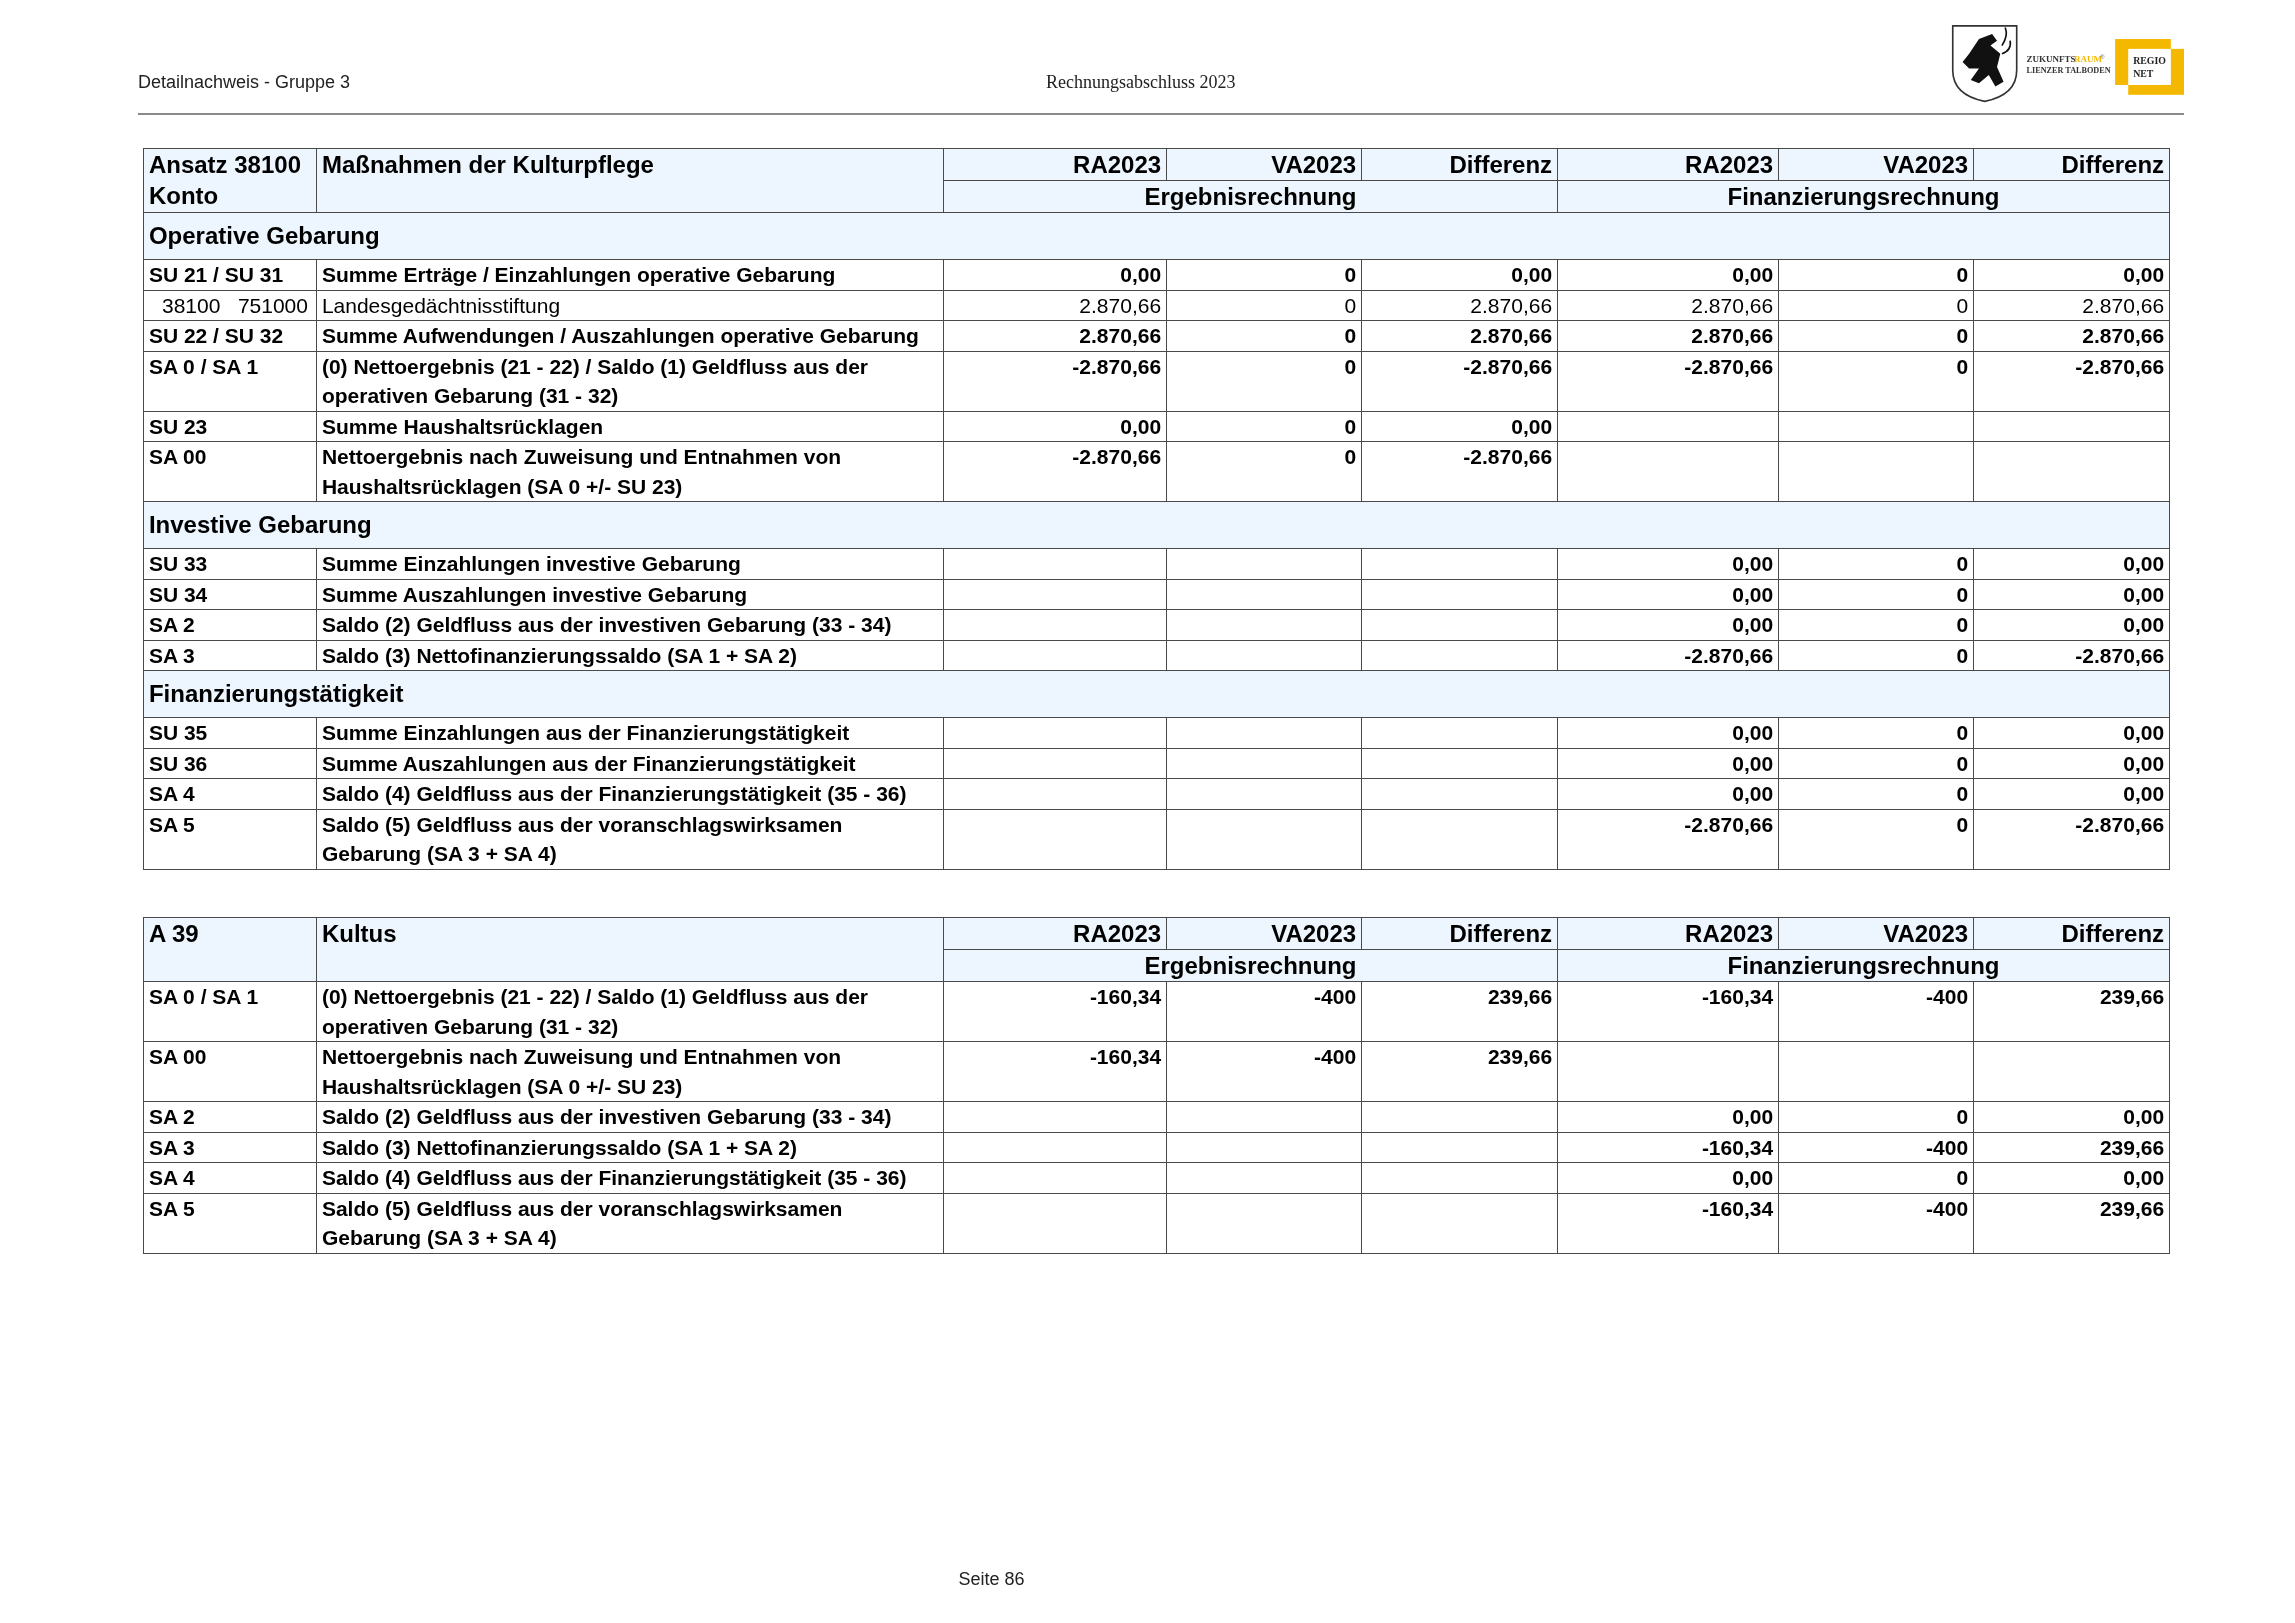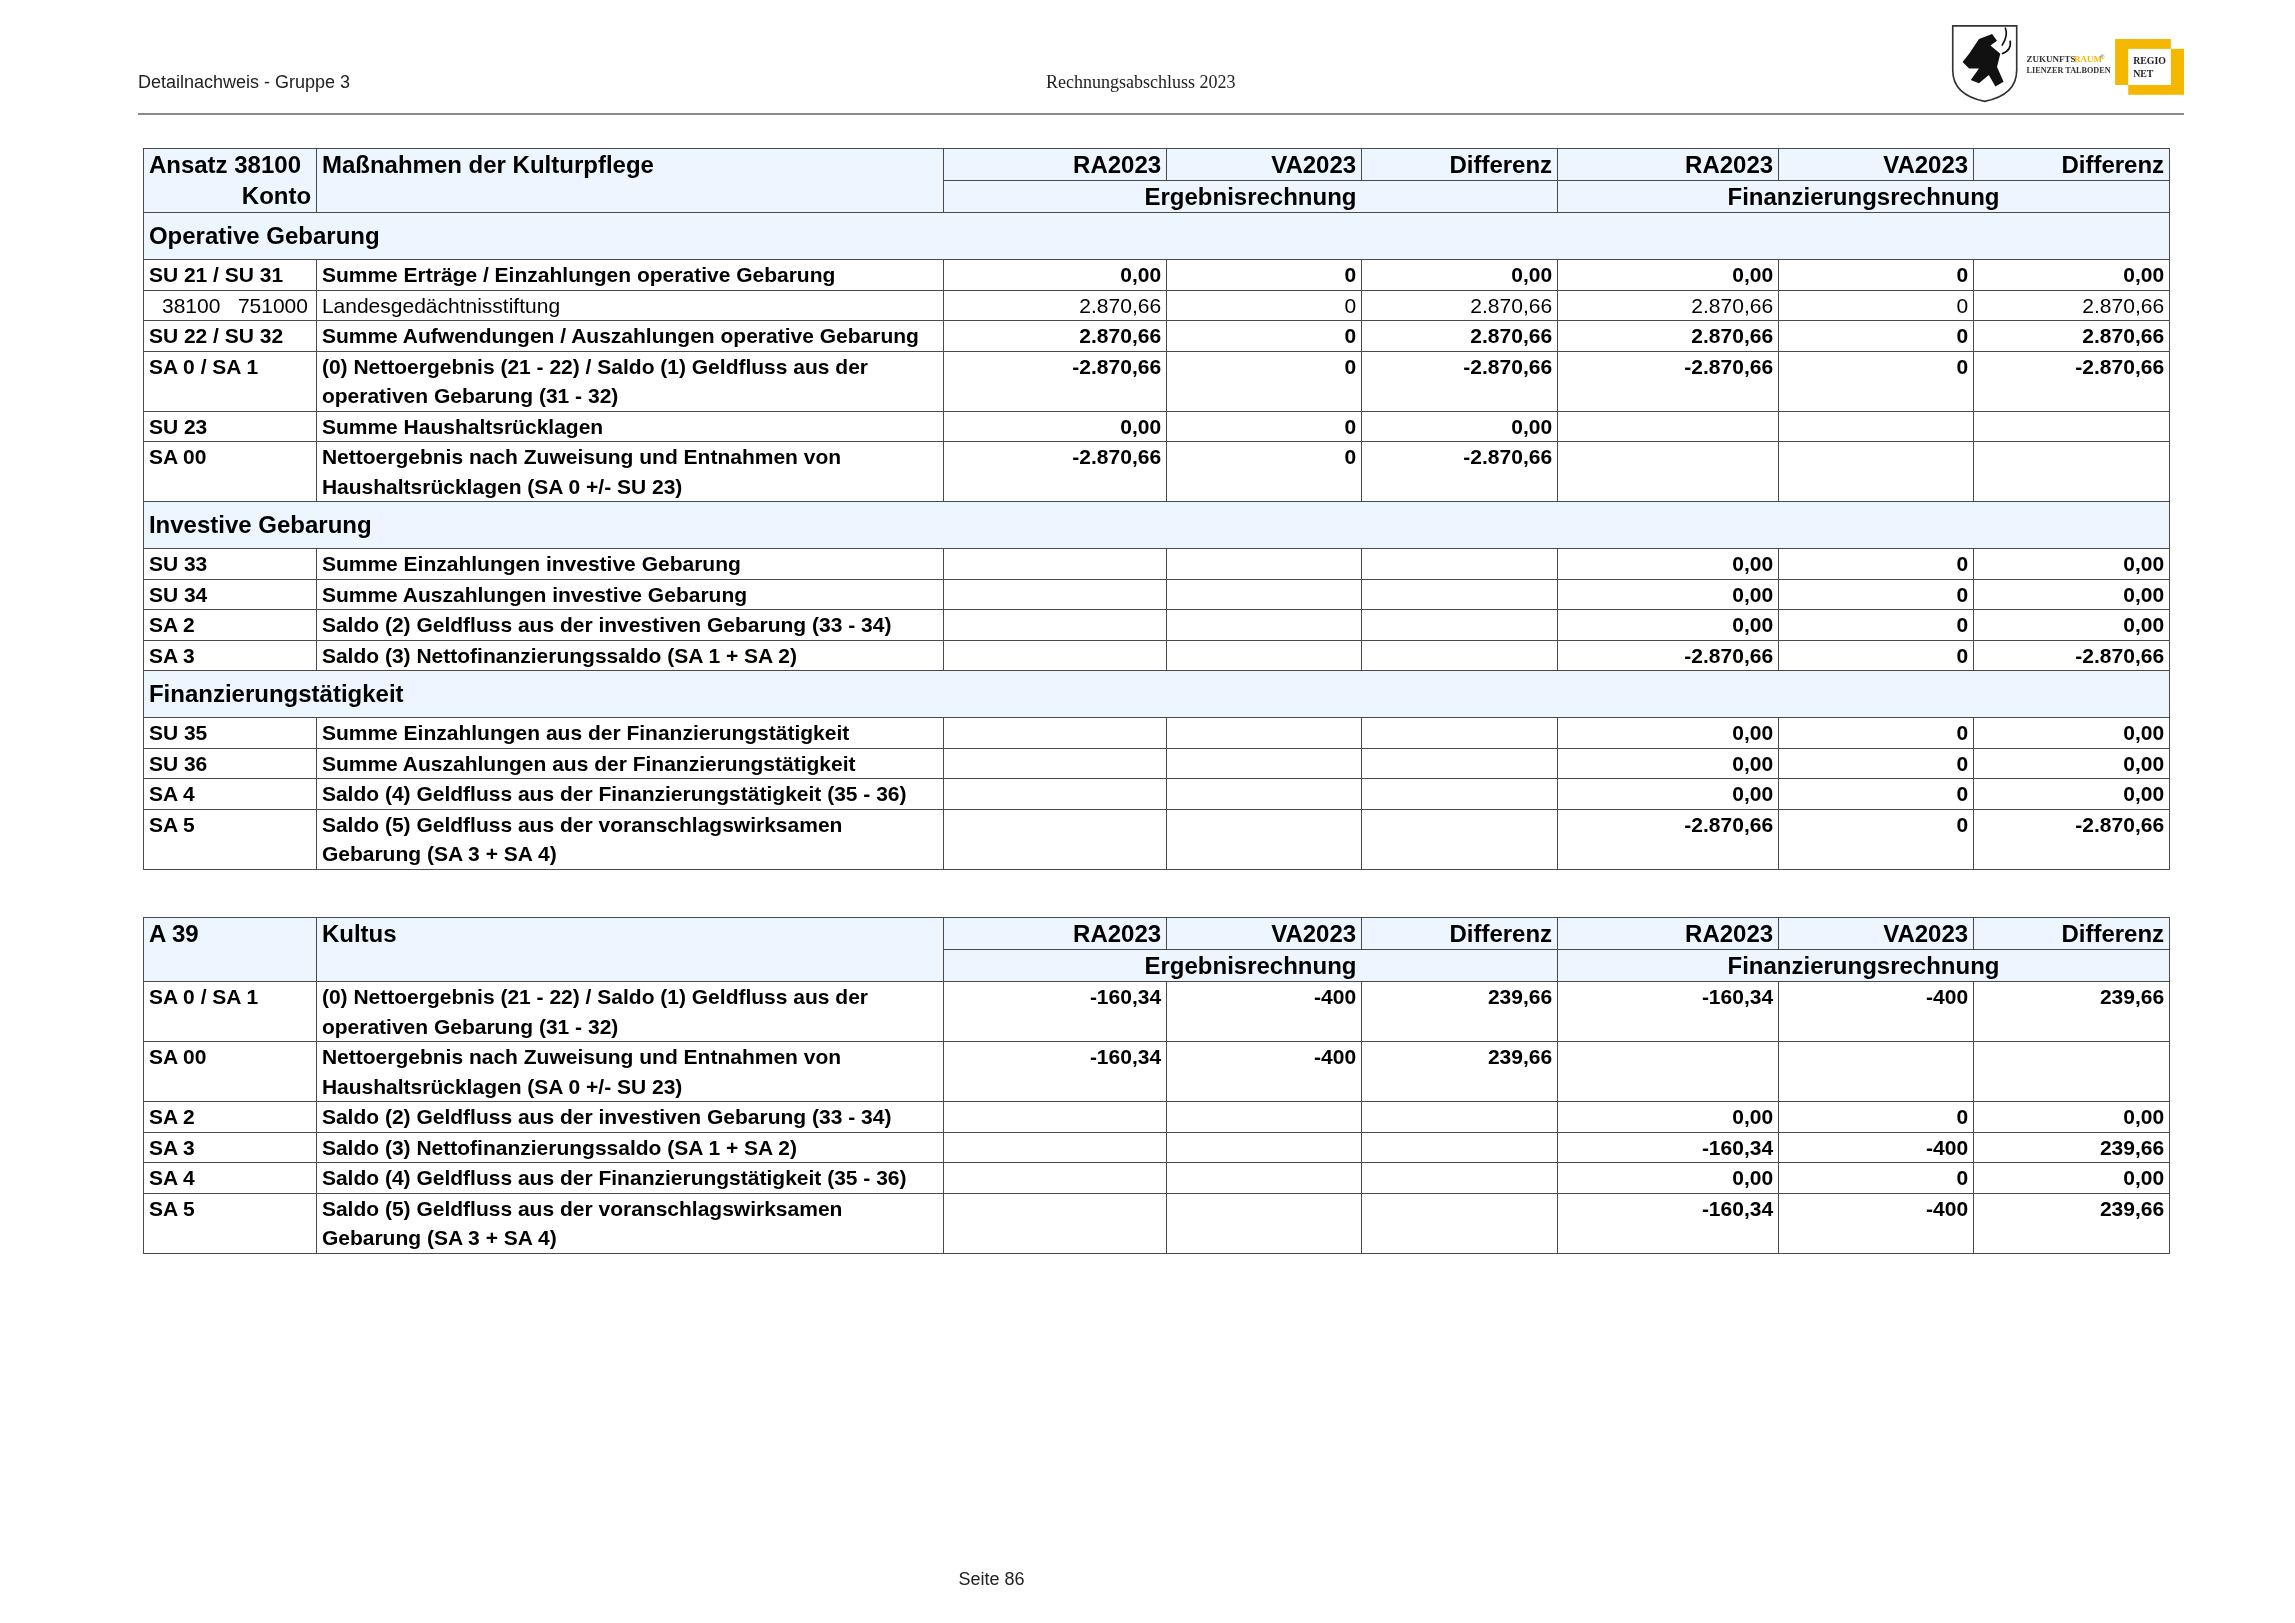--- a/index.html
+++ b/index.html
@@ -55,21 +55,21 @@
       <col style="width:195px">
       <col style="width:196px">
     <col style="width:221px">
       <col style="width:195px">
       <col style="width:196px">
   </colgroup>
   <tbody id="t1body">
     <tr class="hd">
       <td rowspan="2" style="line-height:31px">
         <div>Ansatz 38100</div>
-        <div style="text-align:right">Konto</div>
+        <div style="text-align:left">Konto</div>
       </td>
       <td rowspan="2">Maßnahmen der Kulturpflege</td>
       <td class="num">RA2023</td>
       <td class="num">VA2023</td>
       <td class="num">Differenz</td>
       <td class="num">RA2023</td>
       <td class="num">VA2023</td>
       <td class="num">Differenz</td>
     </tr>
     <tr class="hd">

